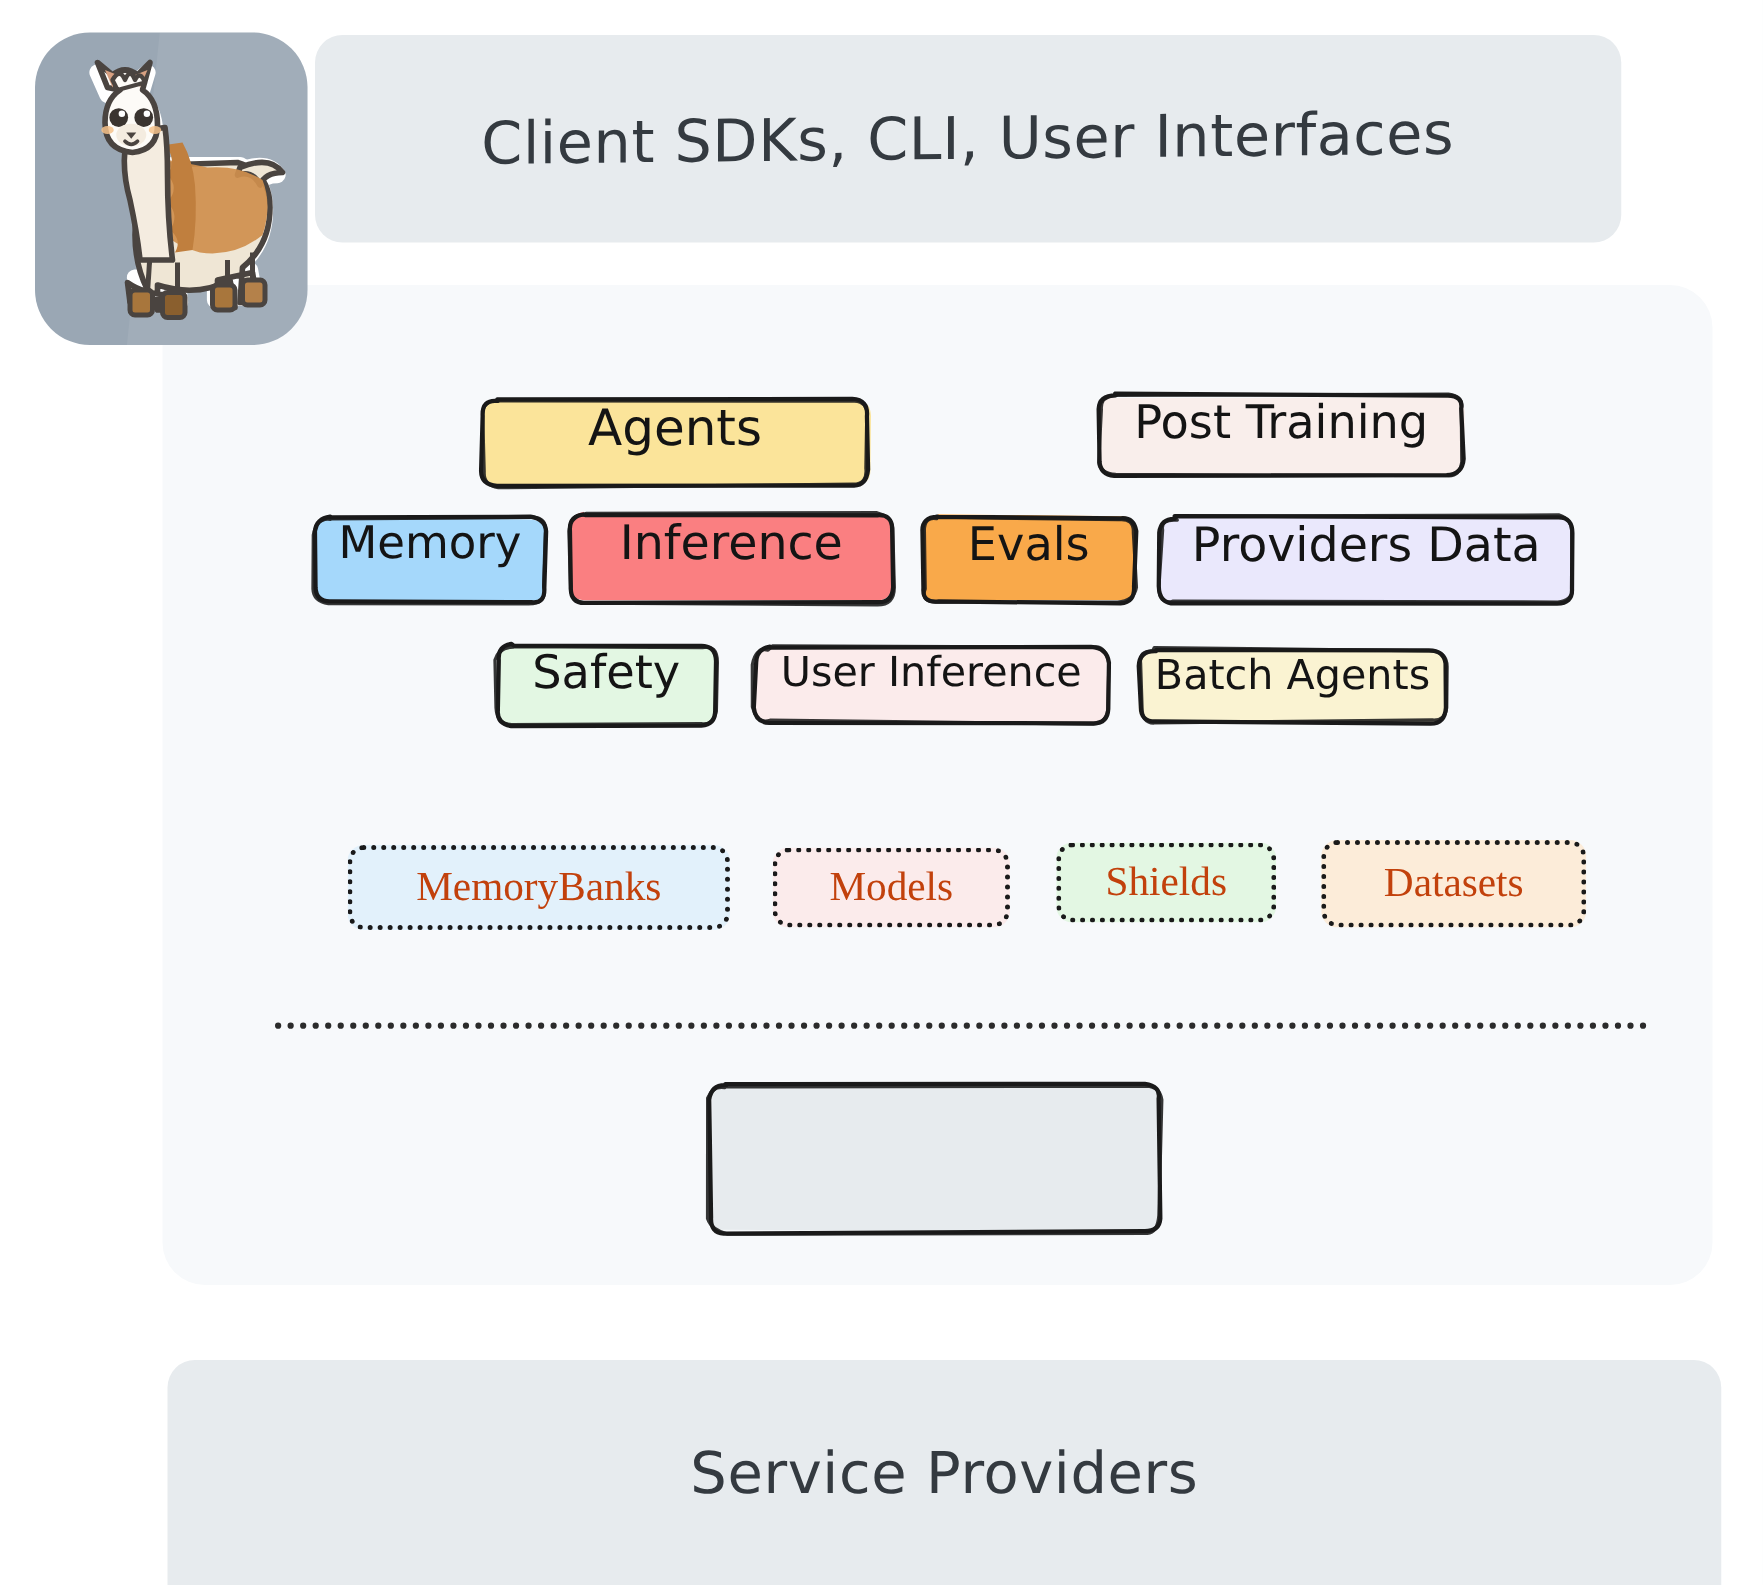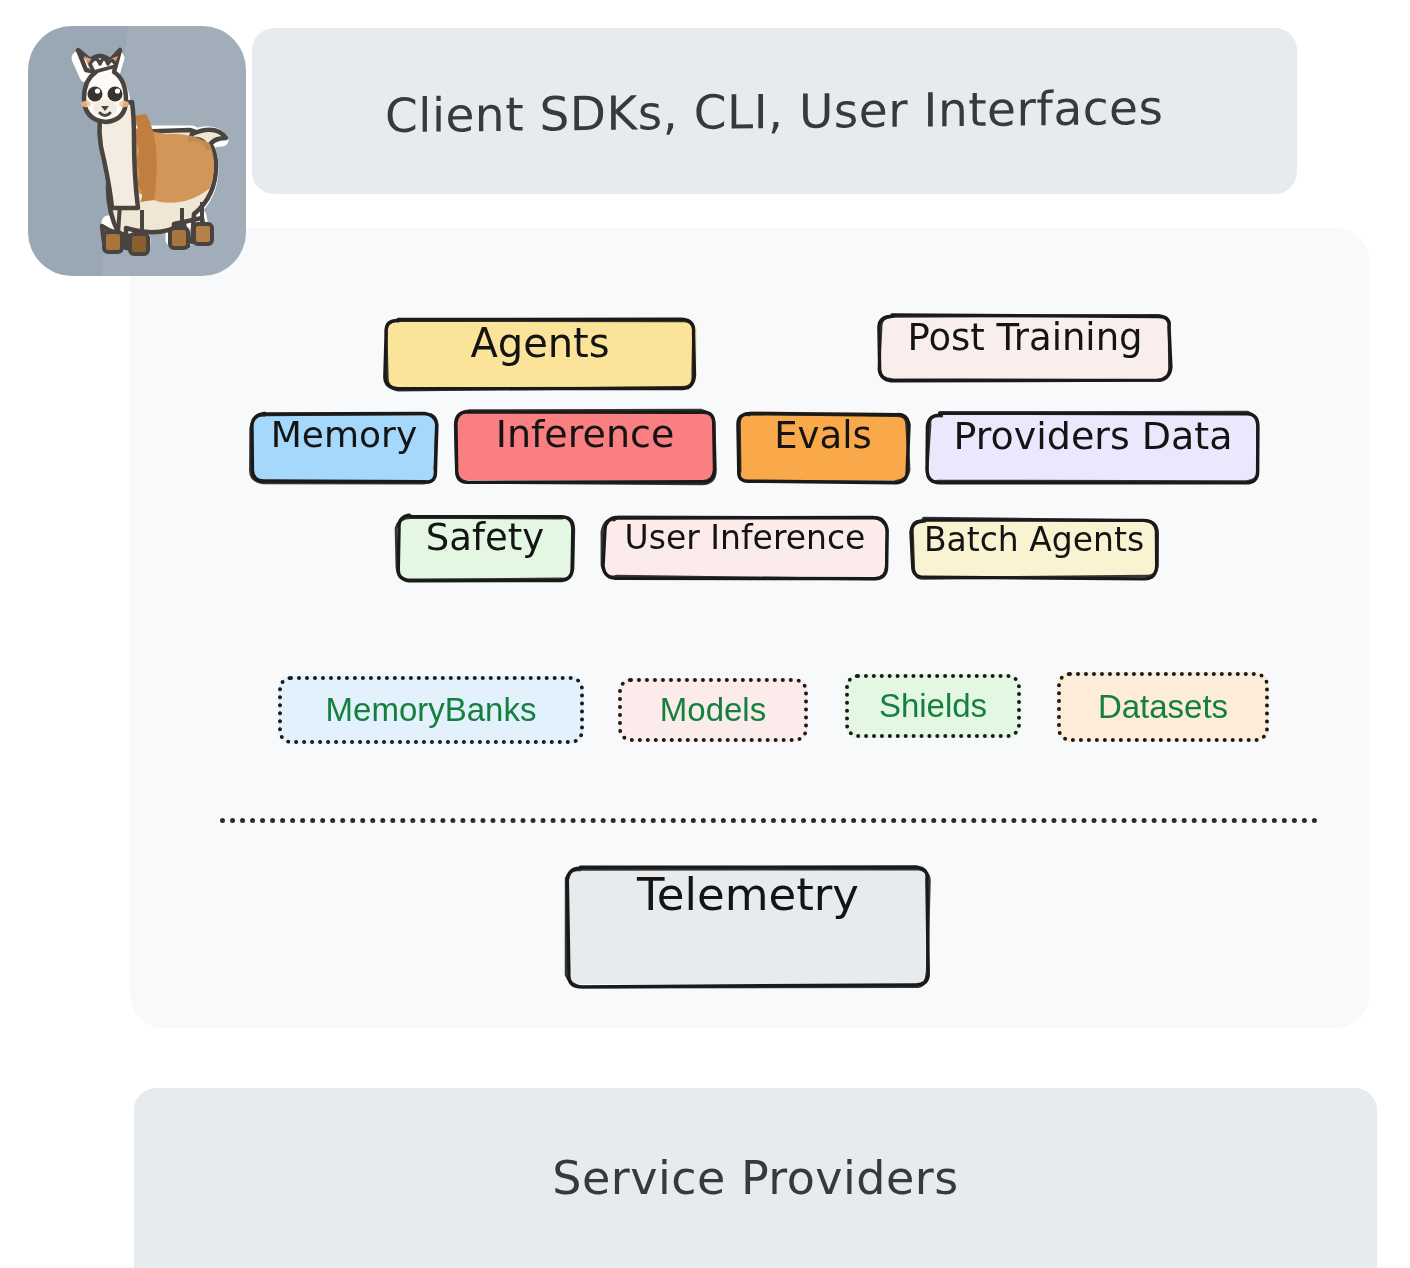--- a/index.html
+++ b/index.html
@@ -100,24 +100,24 @@
   
   .res {
     position: absolute;
     display: flex;
     align-items: center;
     justify-content: center;
     border: 4px dotted #1a1a1a;
     border-radius: 13px;
   }
   .res .res-label {
-    color: #15803d;
+    color: #c2410c;
     white-space: nowrap;
     font-size: 33px;
-    font-family: Liberation Sans, sans-serif;
+    font-family: Liberation Serif, serif;
   }
 
   
   .divider {
     position: absolute;
     left: 220px;
     top: 818px;
     width: 1098px;
     height: 0;
     border-top: 5px dotted #2b2b2b;
@@ -320,21 +320,20 @@
         <span class="sk-label " style="font-size: 33px;">Batch Agents</span>
       </div>
       <div class="sk" style="left: 568px; top: 868px; width: 360px; height: 118px;">
         <svg class="sk-svg" width="374" height="132">
           <g transform="translate(7,7)">
             <path d="M 13.050727023319617 0.6882716049382716 L 347.09042524005486 1.5213854595336078 Q 360.6823868312757 -1.243854595336077 359.5846364883402 11.780205761316873 L 361.1700137174211 105.7738134430727 Q 359.31506172839505 119.26536351165981 348.2222496570645 118.62028806584362 L 12.375528120713305 117.06327846364883 Q -1.3707818930041153 117.83384087791495 0.8302331961591222 107.07518518518519 L 0.9736351165980797 12.456447187928669 Q -0.308477366255144 -1.2717558299039782 11.27525377229081 -0.9884362139917695 Z" fill="#e7ebee" stroke="none" transform="translate(0.7790637860082305,-1.2937628600823046)"></path>
             <path d="M 12.27648148148148 -0.7385699588477365 L 347.86798353909467 -0.9779320987654321 Q 360.76072016460904 0.7654218106995884 358.8954320987654 10.921121399176954 L 360.25730452674895 106.89657407407407 Q 359.54263374485595 117.3436316872428 346.82549382716047 116.8252572016461 L 11.02440329218107 118.8821913580247 Q 0.16899176954732517 118.29961934156378 0.8666666666666668 105.77383744855968 L -0.6307201646090533 11.77891975308642 Q 1.0397942386831276 -0.3666152263374486 13.01895061728395 0.16686213991769544 Z" fill="none" stroke="#1a1a1a" stroke-width="3.4" stroke-linejoin="round" stroke-linecap="round" opacity="1"></path>
             <path d="M 11.435212620027436 1.442391975308642 L 349.0175754458162 0.9990346364883401 Q 360.1509670781893 1.474607338820302 361.45267146776405 11.827134773662552 L 359.11034293552814 104.22945644718793 Q 357.90422839506175 118.15811556927298 349.96272290809327 118.61558127572016 L 14.051258573388203 119.28580418381344 Q 0.9945267489711933 115.82310528120713 -1.9679663923182444 106.87439814814815 L -1.8930109739369 10.43474451303155 Q 2.088528806584362 0.33624314128943744 11.92727023319616 2.070252057613169 Z" fill="none" stroke="#1a1a1a" stroke-width="2.6" stroke-linejoin="round" stroke-linecap="round" opacity="0.88"></path>
           </g>
         </svg>
-        <span class="sk-label telemetry-label" style="font-size: 45px;">Telemetry</span>
       </div>
       <div class="res" style="left: 278px; top: 676px; width: 306px; height: 68px; background: rgb(226, 241, 251);">
         <span class="res-label">MemoryBanks</span>
       </div>
       <div class="res" style="left: 618px; top: 678px; width: 190px; height: 64px; background: rgb(251, 235, 235);">
         <span class="res-label">Models</span>
       </div>
       <div class="res" style="left: 845px; top: 674px; width: 176px; height: 64px; background: rgb(227, 247, 227);">
         <span class="res-label">Shields</span>
       </div>

